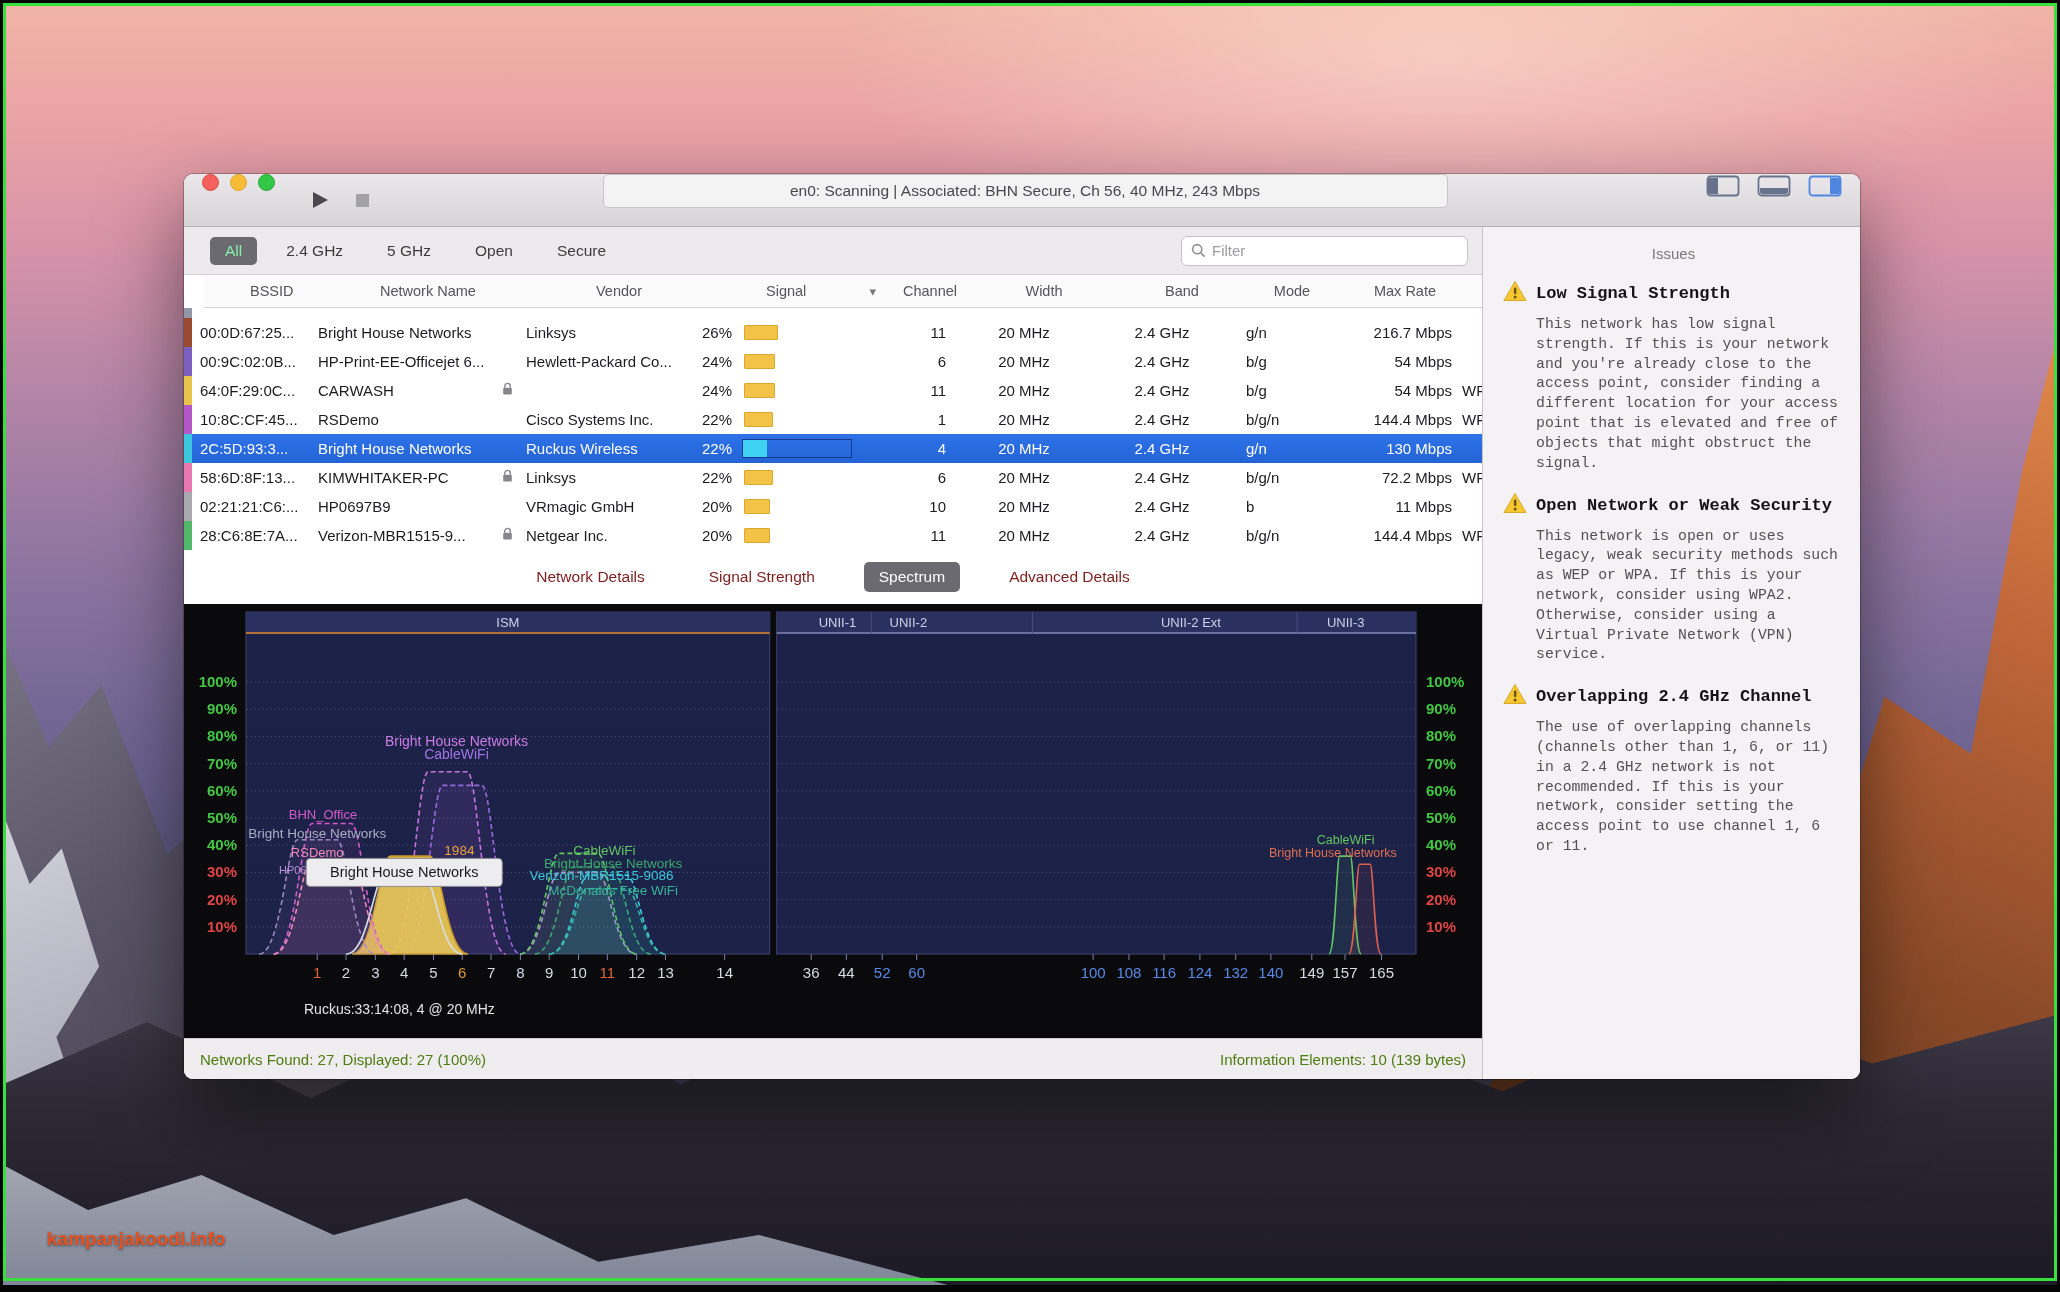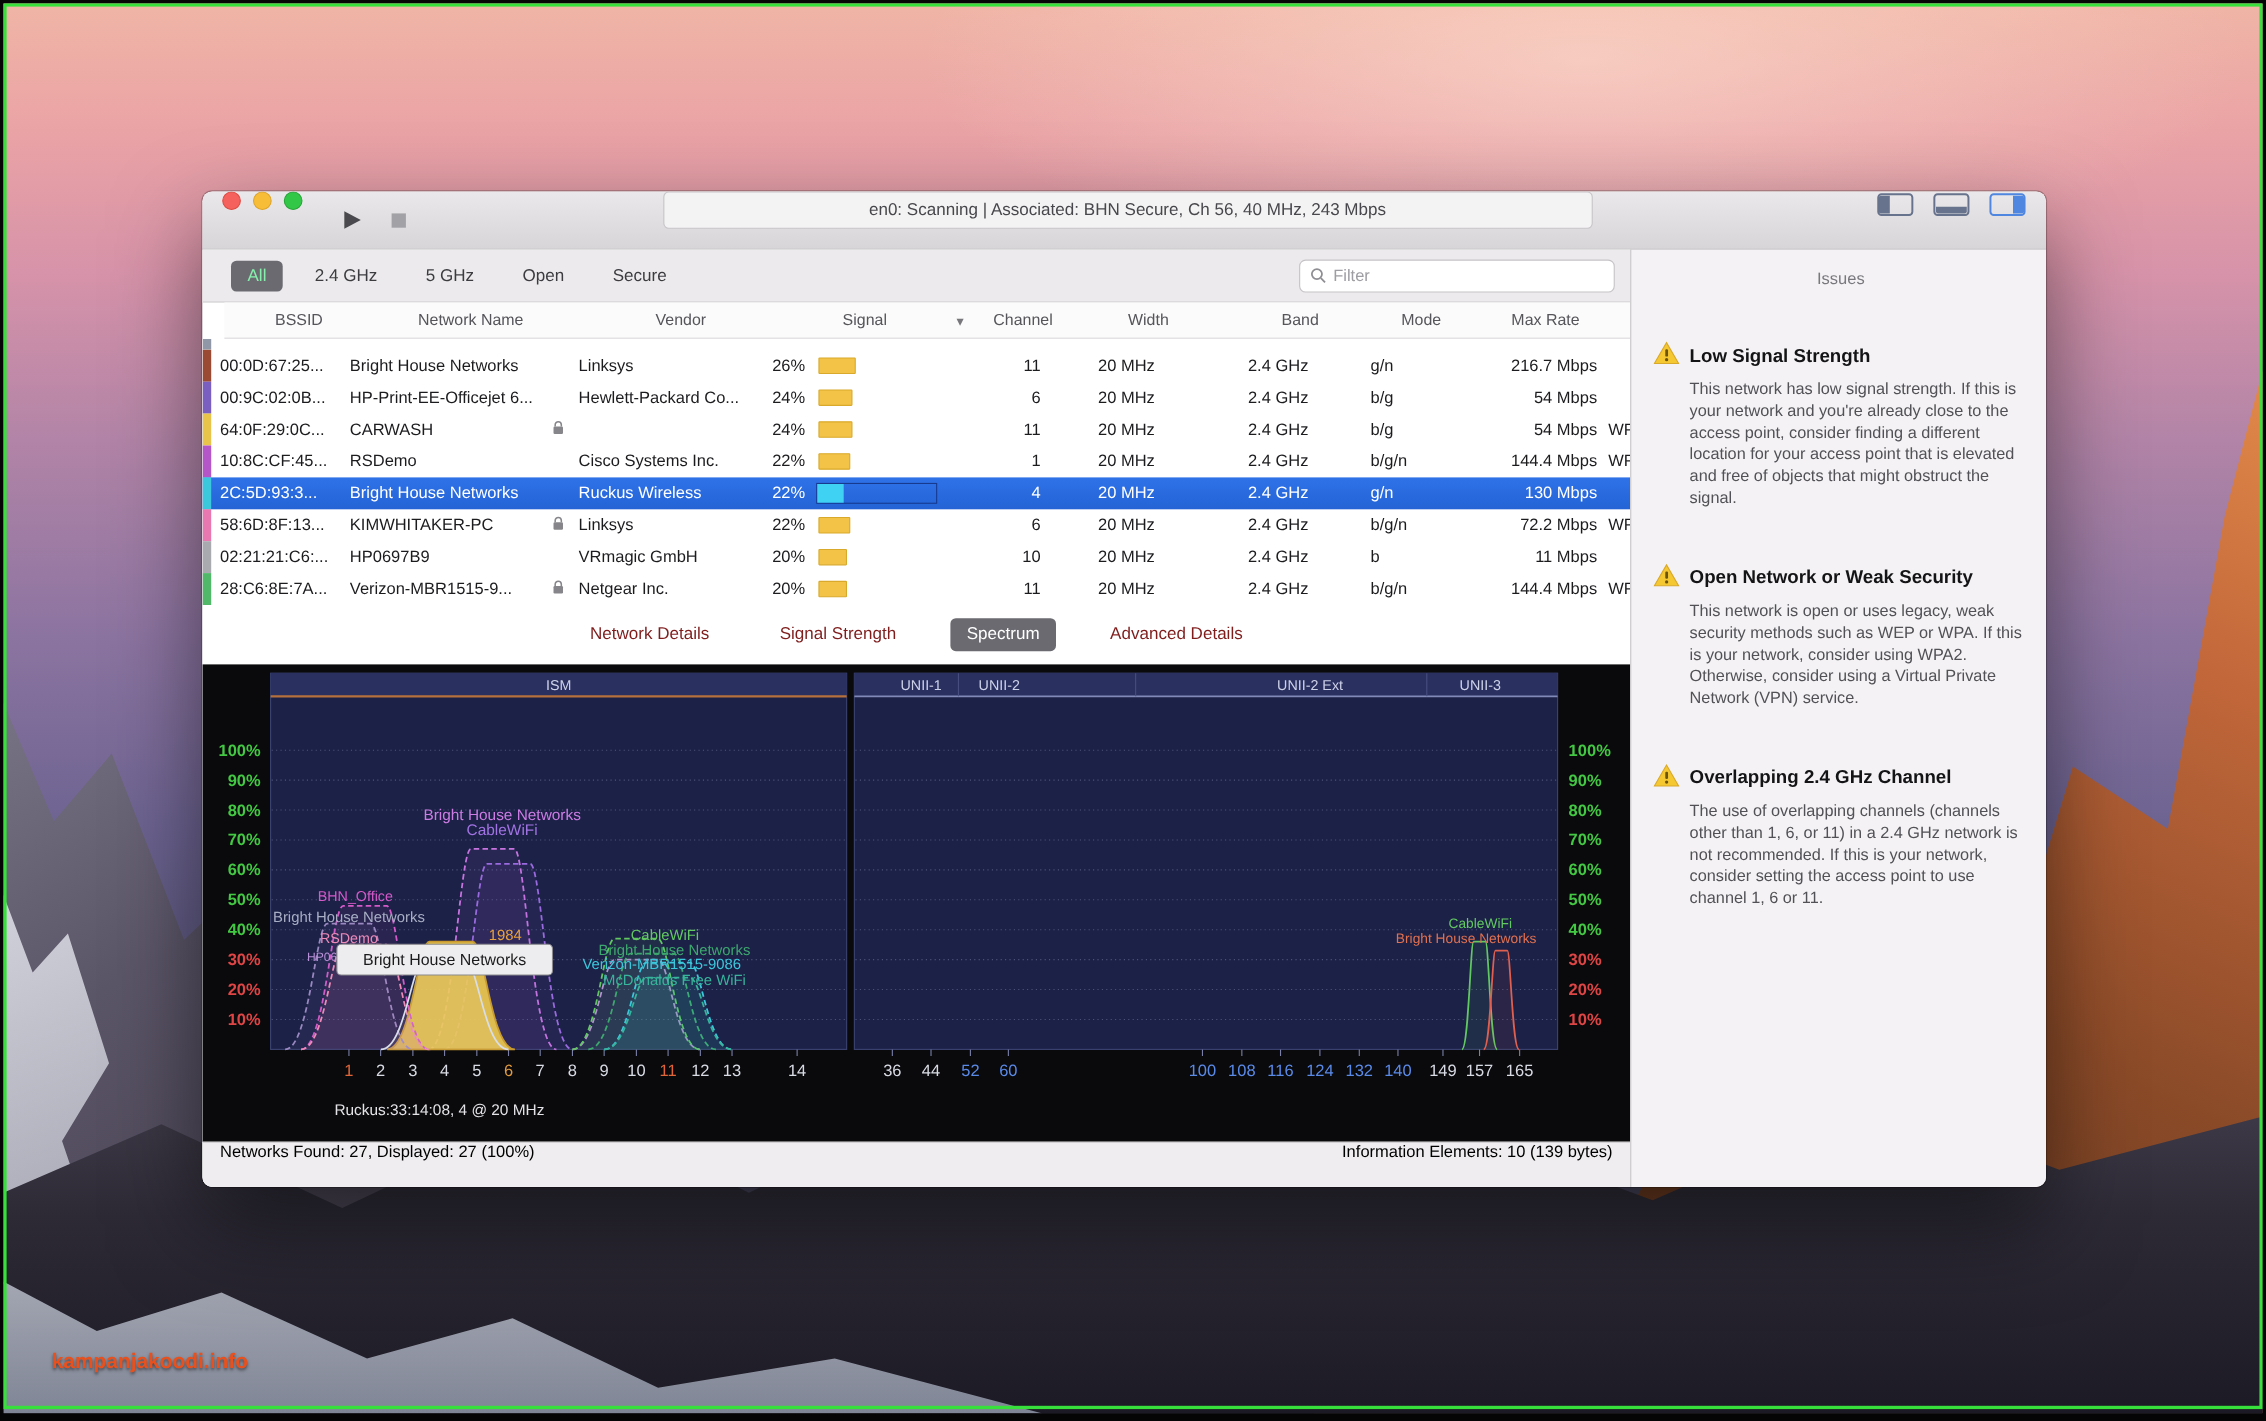--- a/index.html
+++ b/index.html
@@ -122,31 +122,31 @@
   .c-mode{padding-left:14px;}
   .c-rate{text-align:right; padding-right:6px;}
   .c-sec{overflow:hidden; padding-left:4px;}
 
   .dtabs { flex:0 0 54px; display:flex; align-items:center; justify-content:center; gap:34px; background:#fff; }
   .dtab { font-size:15.5px; color:#7f1d1d; padding:6px 15px; border-radius:5px; }
   .dtab.sel { background:#6a6a70; color:#fff; }
 
   .spectrum { flex:1 1 auto; background:#0a0a0d; min-height:0; }
   .statusbar {
-    flex:0 0 41px; display:flex; justify-content:space-between;
+    flex:0 0 41px; display:flex; align-items:center; justify-content:space-between;
     background:#efedef; border-top:1px solid #d2cfd2; padding:0 16px;
-    font-size:15px; color:#000000;
+    font-size:15px; color:#4d7c0f;
   }
 
   .issues {
     flex:1; background:#f4f2f4; border-left:1px solid #c8c5c8; overflow:hidden;
     padding:0 16px 0 20px;
   }
   .issues-title { text-align:center; color:#78787d; font-size:15px; margin-top:18px; }
-  .issue { margin-top:48px; }
+  .issue { margin-top:18px;font-family:Liberation Mono, monospace; }
   .issue-head { display:flex; align-items:center; gap:9px; }
   .issue-title { font-size:17px; font-weight:bold; color:#141416; }
   .issue-body { margin:8px 0 0 33px; font-size:14.8px; line-height:1.34; color:#515156; max-width:318px; }
 </style>
 </head>
 <body>
 
 <div class="screen">
   <div class="sky"></div>
   <div class="mtn mtn-right"></div>

